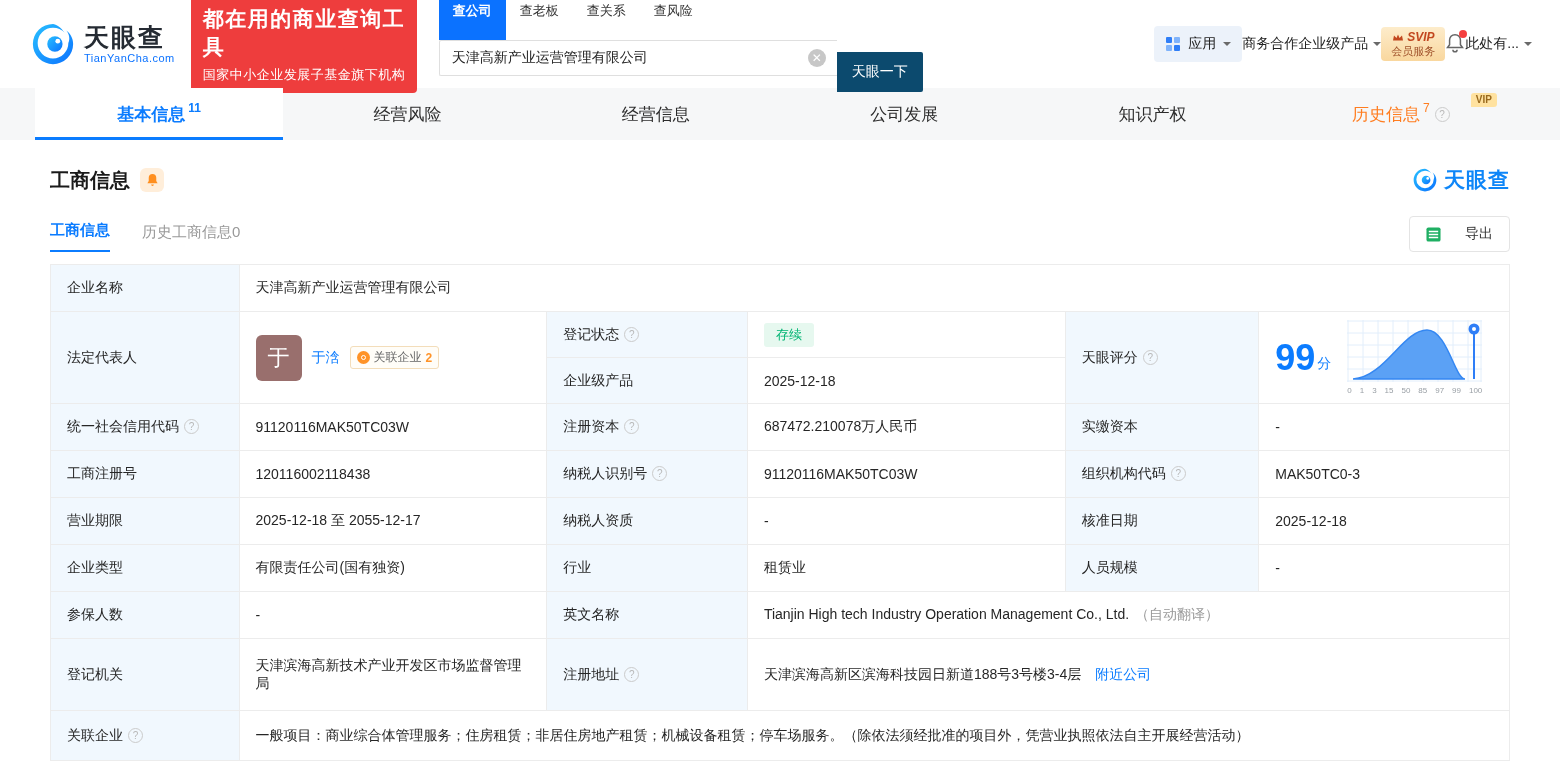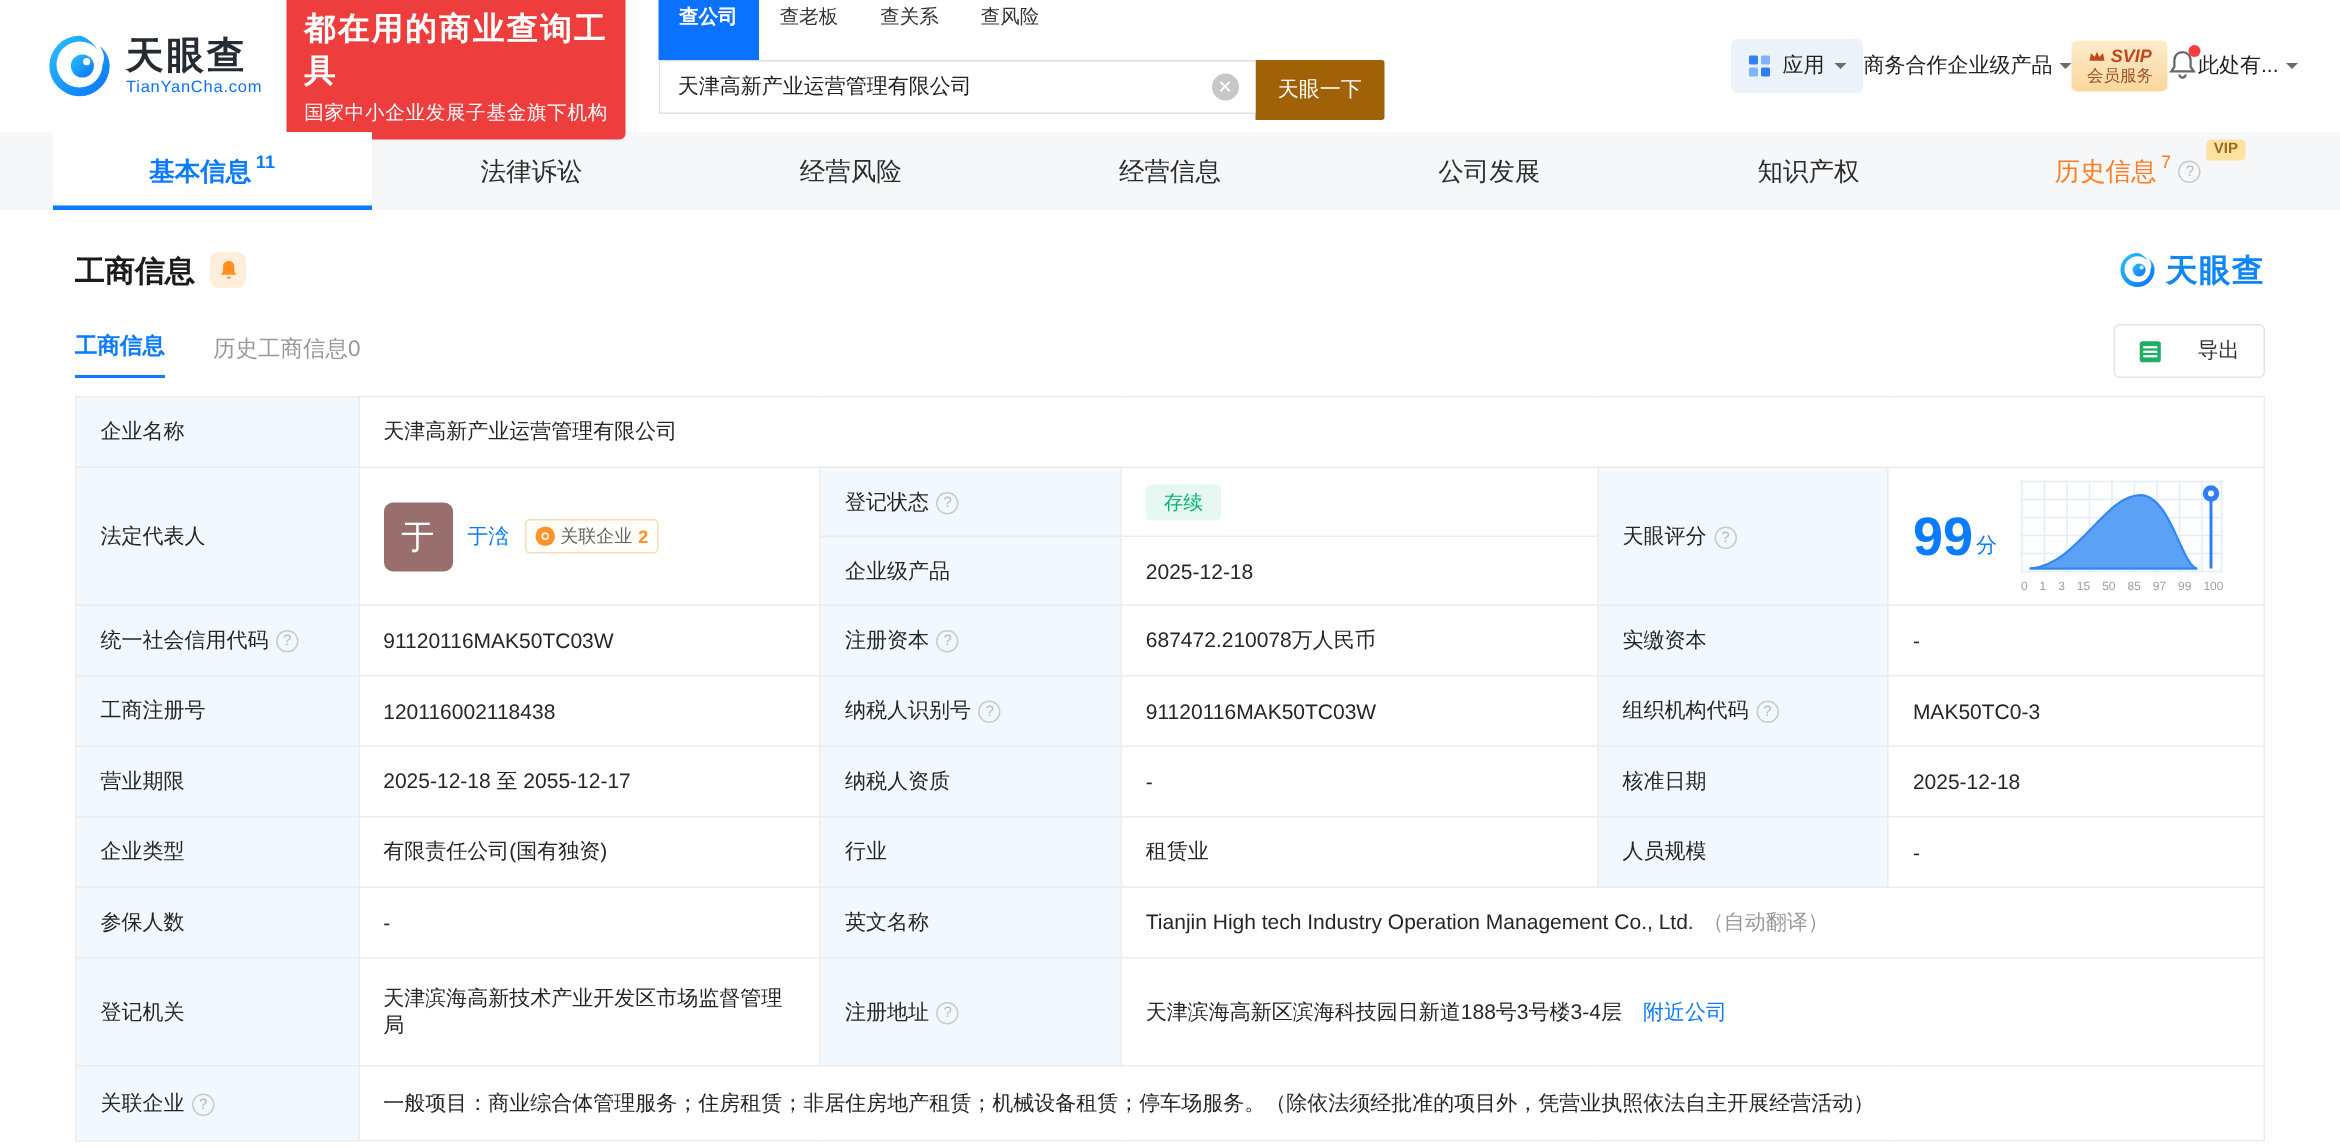--- a/index.html
+++ b/index.html
@@ -19,22 +19,22 @@
   .search-wrap { margin-left:22px; width:484px; }
   .search-tabs { display:flex; align-items:flex-end; height:27px; }
   .search-tab { font-size:13px; color:#333; padding:20px 14px; cursor:pointer; }
   .search-tab.active { background:#0b72ff; color:#fff; border-radius:3px 3px 0 0; font-weight:bold; }
   .search-box { display:flex; height:36px; }
   .input-wrap { position:relative; flex:1; }
   .input-wrap input { width:100%; height:36px; border:1px solid #dfdfdf; border-right:none; border-radius:2px 0 0 2px;
       padding:0 36px 0 12px; font-size:14px; color:#222; outline:none; font-family:inherit; }
   .clear-ic { position:absolute; right:11px; top:9px; width:18px; height:18px; border-radius:50%;
       background:#c7c7c7; color:#fff; font-size:12px; line-height:18px; text-align:center; cursor:pointer; }
-  .search-btn { width:86px; height:40px; background:#a16207; color:#fff; border:none; font-size:14px;
-      border-radius:0 2px 2px 0; cursor:pointer; font-family:inherit; }
+  .search-btn { width:86px; height:40px; background:#0c4a6e; color:#fff; border:none; font-size:14px;
+      border-radius:0 2px 2px 0; cursor:pointer; font-family:inherit;margin-top:12px; }
 
   .top-menu { margin-left:auto; display:flex; align-items:center; font-size:14px; color:#222; }
   .apps-box { display:flex; align-items:center; gap:7px; background:#ecf2fa; border-radius:4px; padding:9px 11px; cursor:pointer; }
   .caret { width:0; height:0; border:4px solid transparent; border-top-color:#6a6a6a; margin-top:4px; display:inline-block; }
   .menu-item { display:flex; align-items:center; gap:5px; cursor:pointer; white-space:nowrap; }
   .svip { background:linear-gradient(180deg,#fdeccb,#f9d79e); border-radius:4px; padding:4px 10px; text-align:center;
       line-height:1.15; cursor:pointer; }
   .svip .s1 { font-size:12px; font-weight:bold; color:#c2471f; font-style:italic; display:flex; align-items:center; gap:3px; justify-content:center;}
   .svip .s2 { font-size:11px; color:#a0522b; }
   .bell-wrap { position:relative; cursor:pointer; }
@@ -177,23 +177,20 @@
       <span>此处有...</span>
       <span class="caret"></span>
     </div>
   </div>
 </div>
 
 <div class="navbar">
   <div class="nav-tab active">
     <span>基本信息</span>
     <sup>11</sup>
-  </div>
-  <div class="nav-tab">
-    <span>法律诉讼</span>
   </div>
   <div class="nav-tab">
     <span>经营风险</span>
   </div>
   <div class="nav-tab">
     <span>经营信息</span>
   </div>
   <div class="nav-tab">
     <span>公司发展</span>
   </div>

